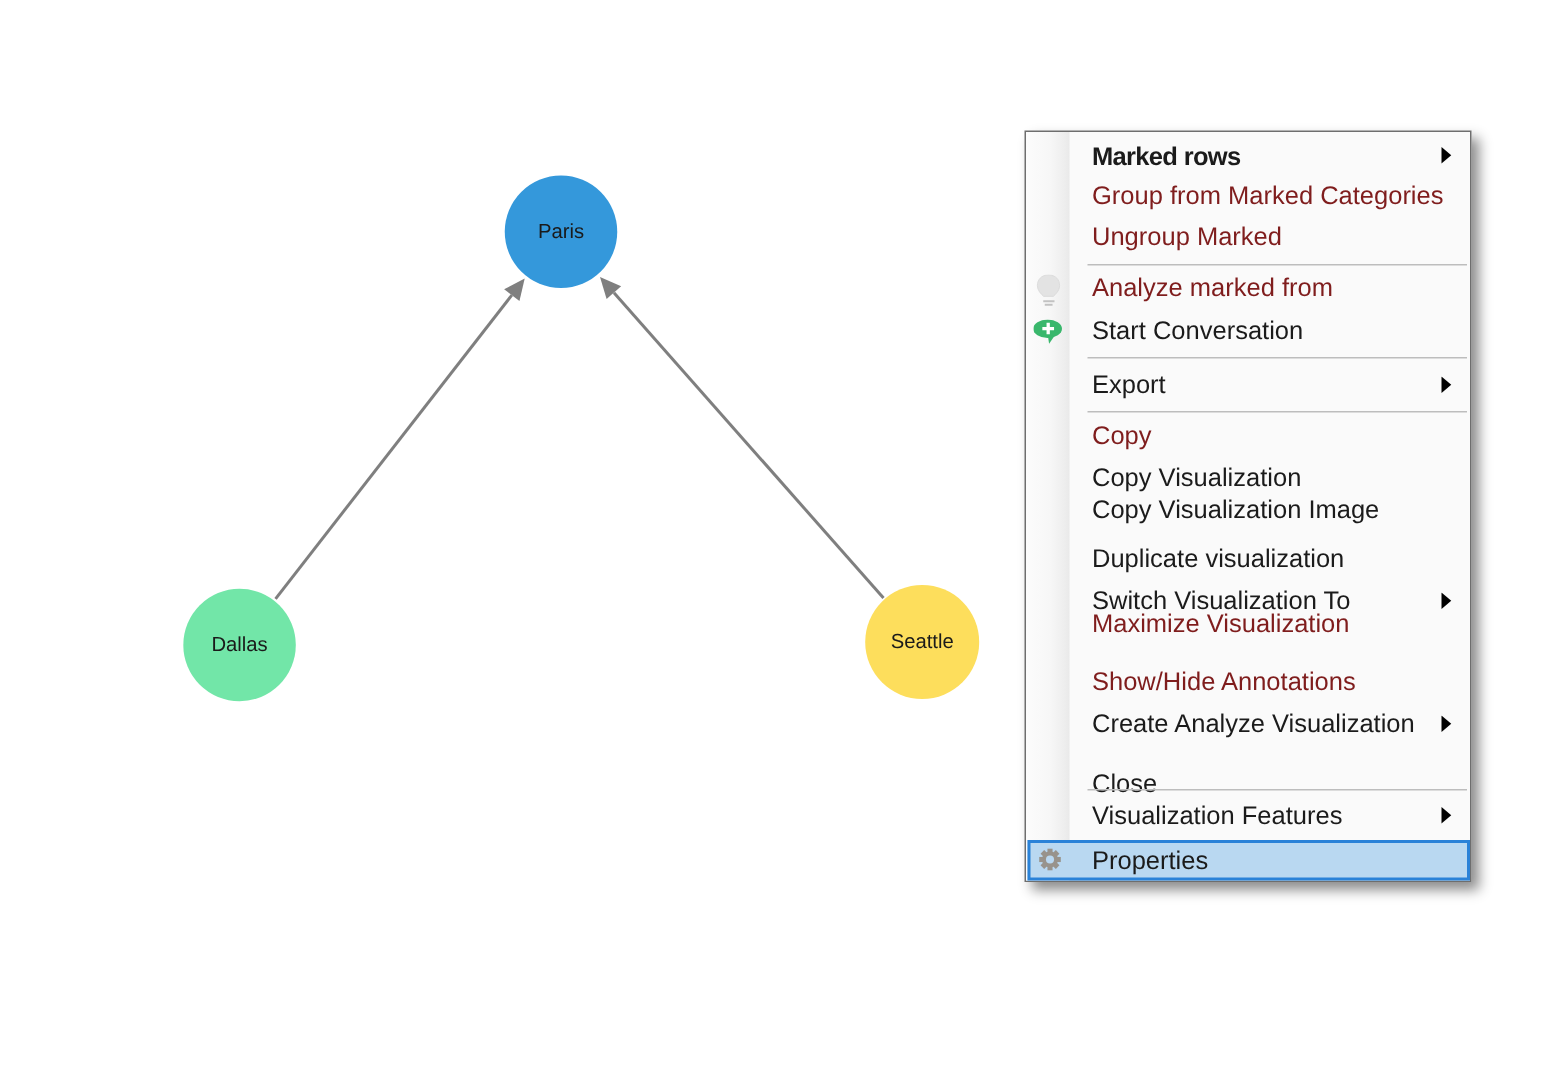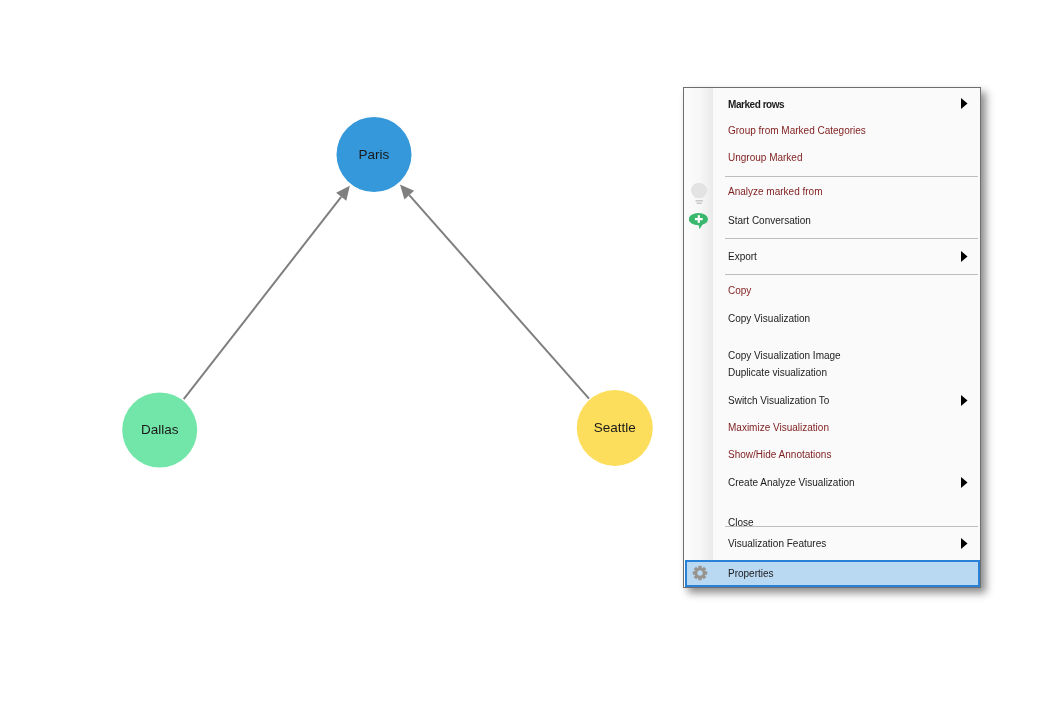--- a/index.html
+++ b/index.html
@@ -4,21 +4,21 @@
 <style>
   html,body{margin:0;padding:0;}
   body{width:1044px;height:723px;background:#ffffff;position:relative;overflow:hidden;
        font-family:"Liberation Sans", sans-serif;}
   #graph{position:absolute;left:0;top:0;}
   #menu{position:absolute;left:683px;top:87px;width:296px;height:499px;
         border:1px solid #6e6e6e;background:#fafafa;
         box-shadow:5px 5px 8px rgba(0,0,0,0.45);}
   #gutter{position:absolute;left:0;top:0;bottom:0;width:29px;
         background:linear-gradient(to right,#fcfcfc 0%,#f7f7f7 55%,#ededed 90%,#e9e9e9 100%);}
-  .mi{position:absolute;left:0;width:296px;height:27px;font-size:10px;color:#1b1b1b;
+  .mi{position:absolute;left:0;width:296px;height:27px;font-size:17px;color:#1b1b1b;
       line-height:27px;white-space:nowrap;text-decoration:underline;}
   .mi span{position:absolute;left:44px;top:0;}
   .dis{color:#7f1d1d;}
   .sep{position:absolute;left:41px;width:253px;height:1px;background:#bdbdbd;}
   .arr{position:absolute;left:276px;}
   .hl{position:absolute;left:0.5px;top:472px;width:291px;height:22.5px;
       background:#b9d8f1;border:2px solid #2a82d8;}
 </style>
 </head>
 <body>
@@ -64,30 +64,30 @@
   <div class="mi" style="top:155.4px;">
       <span>Export</span>
     </div>
   <div class="sep" style="top:185.9px;"></div>
   <div class="mi dis" style="top:188.5px;text-align:right;">
       <span>Copy</span>
     </div>
   <div class="mi" style="top:216.8px;">
       <span>Copy Visualization</span>
     </div>
-  <div class="mi" style="top:254px;">
+  <div class="mi" style="top:238px;">
       <span>Copy Visualization Image</span>
     </div>
   <div class="mi" style="top:271.4px;">
       <span>Duplicate visualization</span>
     </div>
   <div class="mi" style="top:298.7px;">
       <span>Switch Visualization To</span>
     </div>
-  <div class="mi dis" style="top:326.0px;">
+  <div class="mi dis" style="top:314px;">
       <span>Maximize Visualization</span>
     </div>
   <div class="mi dis" style="top:353.3px;">
       <span>Show/Hide Annotations</span>
     </div>
   <div class="mi" style="top:380.6px;">
       <span>Create Analyze Visualization</span>
     </div>
   <div class="mi" style="top:421px;">
       <span>Close</span>

